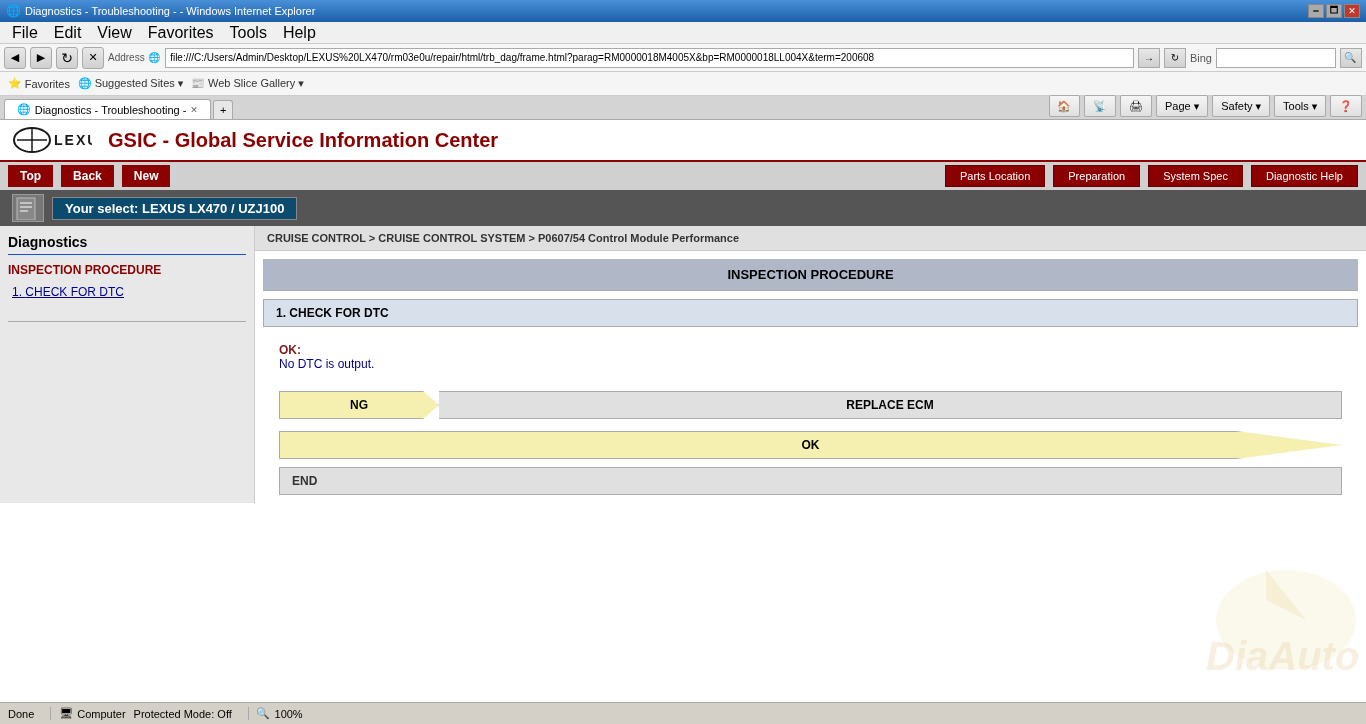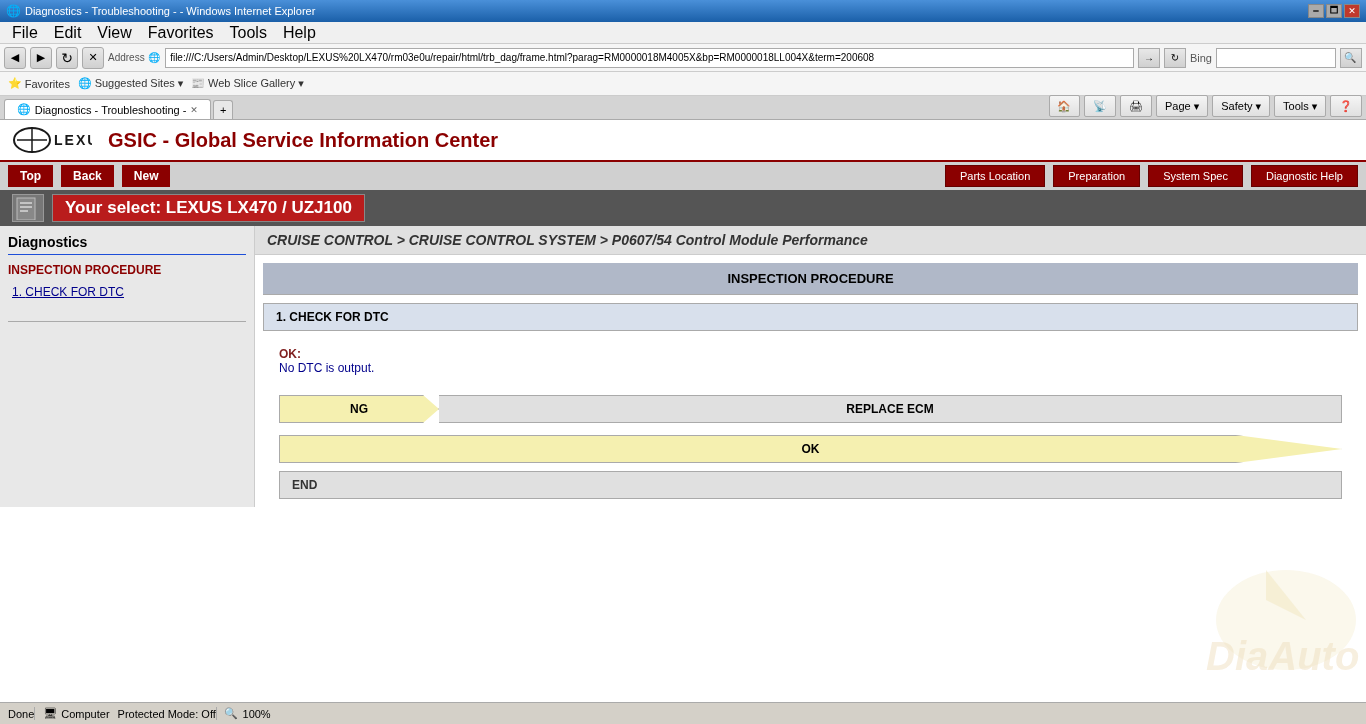--- a/index.html
+++ b/index.html
@@ -159,25 +159,25 @@
       align-items: center;
       gap: 8px;
     }
     #vehicle-icon {
       width: 32px; height: 28px;
       background: #777;
       border: 1px solid #999;
       display: flex; align-items: center; justify-content: center;
     }
     #vehicle-select {
-      background: #b91c1c;
+      background: #0c4a6e;
       color: #fff;
       border: 1px solid #888;
       padding: 3px 12px;
-      font-size: 17px;
+      font-size: 13px;
       font-weight: bold;
     }
 
     
     #content-area {
       display: flex;
       flex: 1;
       background: #f5f5f5;
     }
 
@@ -216,25 +216,24 @@
 
     
     #main-content {
       flex: 1;
       overflow-y: auto;
       background: #fff;
     }
     #breadcrumb-bar {
       background: #e0e0e0;
       padding: 6px 12px;
-      font-size: 14px;
+      font-size: 11px;
       font-weight: bold;
       color: #333;
       border-bottom: 1px solid #ccc;
-      font-style: italic;
     }
     #content-body {
       padding: 0;
     }
     #procedure-header {
       background: #b0b8c8;
       padding: 8px 12px;
       font-size: 13px;
       font-weight: bold;
       color: #000;
@@ -330,21 +329,21 @@
       height: 22px;
       display: flex;
       align-items: center;
       padding: 0 8px;
       font-size: 11px;
       border-top: 1px solid #aaa;
       position: fixed;
       bottom: 0;
       left: 0;
       width: 1366px;
-      gap: 0;
+      gap: 16px;
     }
     .status-section {
       display: flex; align-items: center; gap: 4px;
       border-left: 1px solid #aaa; padding-left: 8px;
     }
 
     
     ::-webkit-scrollbar { width: 16px; }
     ::-webkit-scrollbar-track { background: #f0f0f0; }
     ::-webkit-scrollbar-thumb { background: #c0c0c0; border: 1px solid #aaa; }

